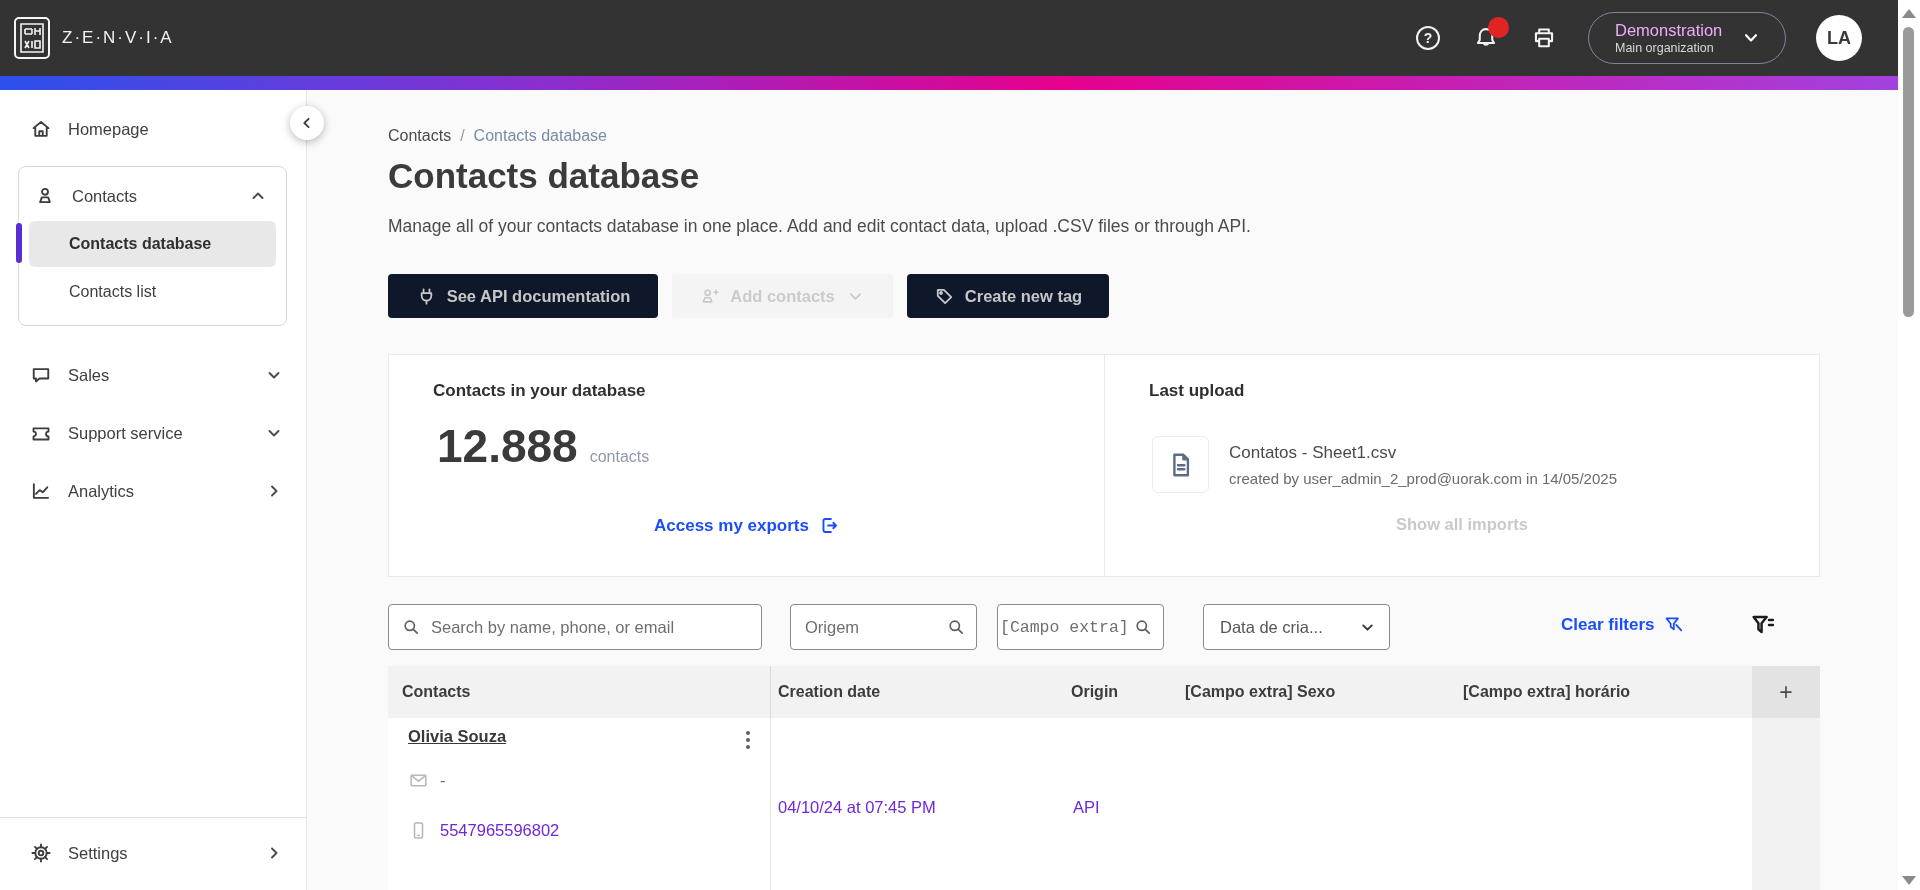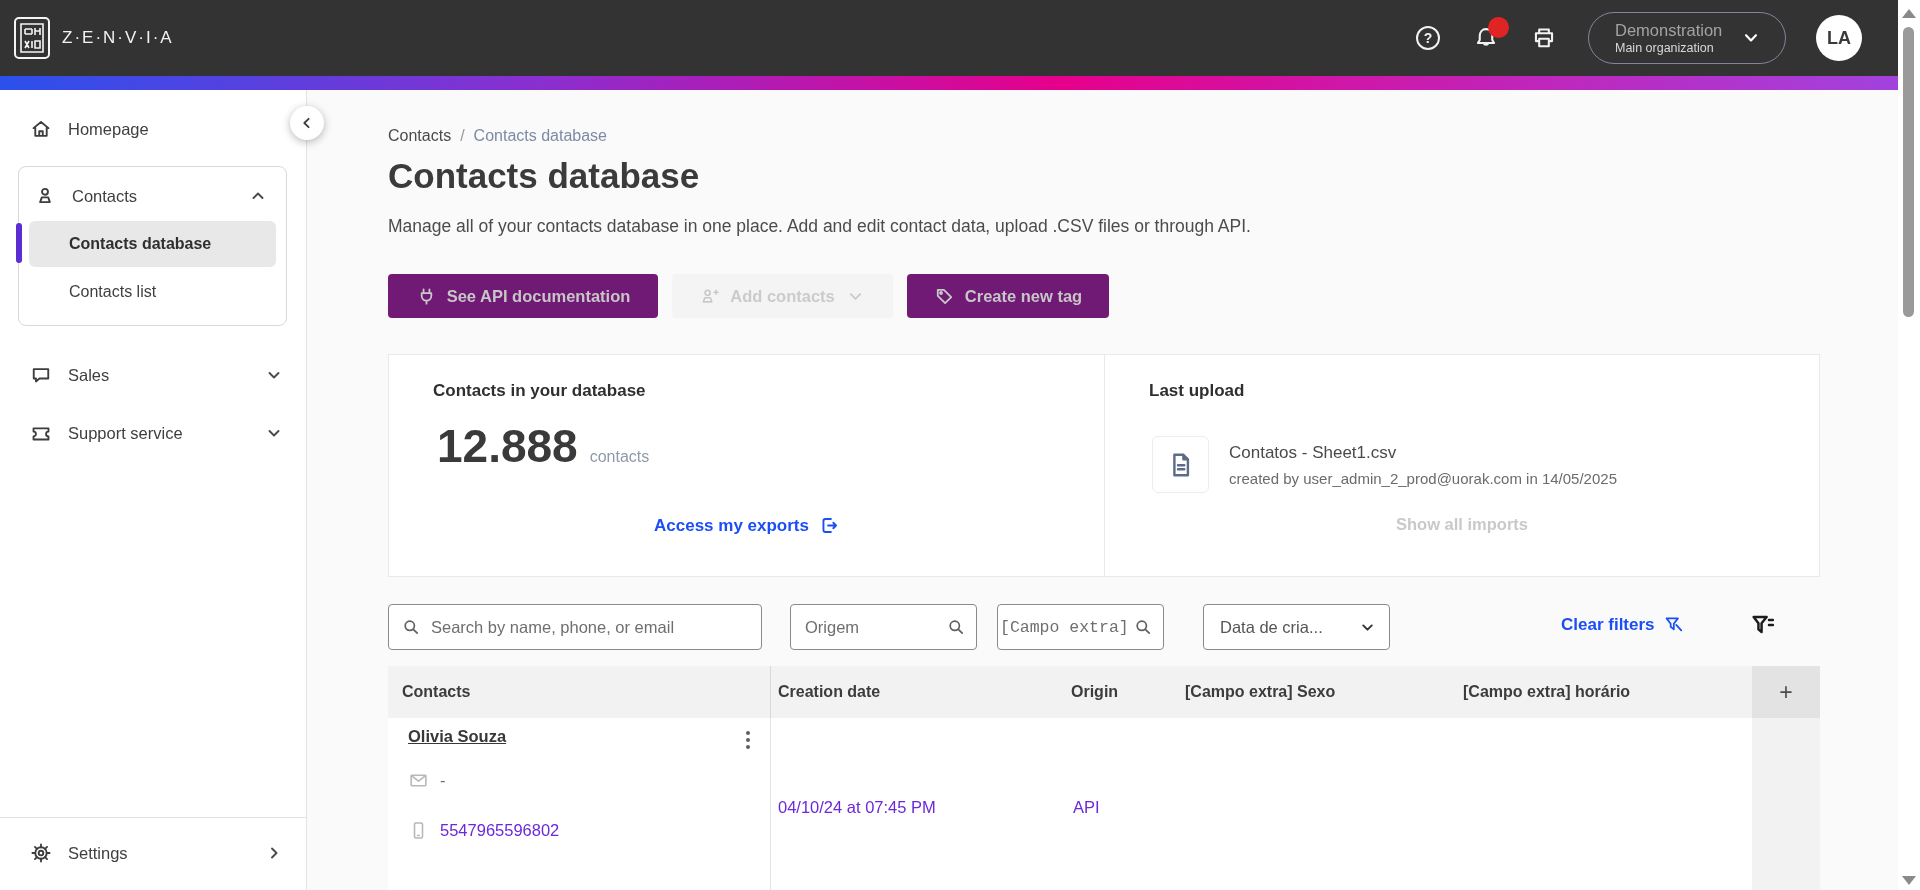--- a/index.html
+++ b/index.html
@@ -12,21 +12,21 @@
   .brand { display:flex; align-items:center; gap:12px;justify-content:center; }
   .logo-box { width:36px; height:42px; border:2px solid #f5f5f5; border-radius:5px; display:flex; align-items:center; justify-content:center; }
   .logo-box svg { width:26px; height:32px; stroke:#f5f5f5; stroke-width:1.6; fill:none; }
   .brand-text { color:#f2f2f2; font-size:17px; letter-spacing:2px; font-weight:400; }
   .topbar-right { display:flex; align-items:center; gap:30px; margin-right:24px; }
   .tb-icon { position:relative; width:28px; height:28px; color:#f2f2f2; display:flex; align-items:center; justify-content:center; cursor:pointer; }
   .tb-icon svg { width:26px; height:26px; stroke:#f2f2f2; fill:none; stroke-width:1.6; stroke-linecap:round; stroke-linejoin:round; }
   .help-circle { width:24px; height:24px; border:2px solid #f2f2f2; border-radius:50%; display:flex; align-items:center; justify-content:center; font-size:14px; font-weight:700; color:#f2f2f2; }
   .badge { position:absolute; top:-7px; right:-9px; width:21px; height:21px; border-radius:50%; background:#e02424; }
   .org-pill { display:flex; align-items:center; gap:18px; border:1px solid #84849a; border-radius:27px; padding:7px 22px 7px 26px; min-width:198px; cursor:pointer; }
-  .org-name { color:#a3a3a3; font-size:16.5px; line-height:20px; }
+  .org-name { color:#f0abfc; font-size:16.5px; line-height:20px; }
   .org-sub { color:#d9d9d9; font-size:12.5px; line-height:16px; }
   .org-pill svg { width:22px; height:22px; stroke:#fff; fill:none; stroke-width:2; stroke-linecap:round; stroke-linejoin:round; }
   .avatar { width:46px; height:46px; border-radius:50%; background:#ffffff; color:#3a3a3a; font-weight:700; font-size:18px; display:flex; align-items:center; justify-content:center; cursor:pointer; }
 
   .gradient-bar { position:absolute; top:76px; left:0; width:1920px; height:14px; z-index:5;
     background:linear-gradient(90deg,#2b50ec 0%,#8a2fd0 28%,#e6008c 55%,#a044e0 100%); }
 
   
   .sidebar { position:absolute; top:90px; left:0; width:307px; height:800px; background:#ffffff; border-right:1px solid #e4e4e4; z-index:3; color:#3f3f3f; }
   .nav-item { display:flex; align-items:center; gap:16px; height:46px; padding:0 22px 0 30px; font-size:16.5px; cursor:pointer; }
@@ -53,21 +53,21 @@
   .breadcrumb { position:absolute; left:80px; top:37px; font-size:16px; display:flex; gap:9px; align-items:center; }
   .bc-root { color:#4a4a4a; cursor:pointer; }
   .bc-sep { color:#9a9a9a; }
   .bc-current { color:#7b8ba4; cursor:pointer; }
   .page-title { position:absolute; left:80px; top:66px; font-size:35px; font-weight:700; color:#3b3b3b; }
   .page-subtitle { position:absolute; left:80px; top:126px; font-size:17.5px; color:#4c4c4c; }
 
   .actions { position:absolute; left:80px; top:184px; display:flex; gap:14px; }
   .btn { height:44px; border:none; border-radius:4px; font-family:inherit; font-size:16.5px; font-weight:700; display:flex; align-items:center; justify-content:center; gap:10px; cursor:not-allowed; }
   .btn svg { width:21px; height:21px; stroke:#c9c9c9; fill:none; stroke-width:1.7; stroke-linecap:round; stroke-linejoin:round; }
-  .btn-gray { background:#701a75; color:#c6c6c6; }
+  .btn-gray { background:#0f172a; color:#c6c6c6; }
   .btn-light { background:#f4f4f4; color:#cbcbcb; }
   .btn-api { width:270px; } .btn-add { width:221px; } .btn-tag { width:202px; }
 
   .cards { position:absolute; left:80px; top:264px; width:1432px; height:223px; background:#ffffff; border:1px solid #e9e9e9; display:flex; }
   .card { position:relative; flex:0 0 715px; }
   .card.right { flex:1; border-left:1px solid #e9e9e9; }
   .card-title { position:absolute; left:44px; top:26px; font-size:17px; font-weight:700; color:#2f2f2f; }
   .count-row { position:absolute; left:48px; top:64px; display:flex; align-items:baseline; gap:12px; }
   .count-num { font-size:46px; font-weight:600; color:#3a3a3a; }
   .count-unit { font-size:16px; color:#8e99ab; }
@@ -226,20 +226,34 @@
       </span>
       <span>Support service</span>
       <span class="spacer"></span>
       <span class="chev">
         <svg viewBox="0 0 20 20">
             <path d="M5.5 8 L10 12.5 L14.5 8"></path>
           </svg>
       </span>
     </div>
 
+    <div class="nav-item item-analytics">
+      <span class="nav-ico">
+        <svg viewBox="0 0 20 20">
+            <path d="M3.5 3.8 V16.2 M3.5 16.2 H16.5 M5.4 12.6 L8.8 9.2 L11.5 11.2 L15.7 6.6"></path>
+          </svg>
+      </span>
+      <span>Analytics</span>
+      <span class="spacer"></span>
+      <span class="chev">
+        <svg viewBox="0 0 20 20">
+            <path d="M8 5.5 L12.5 10 L8 14.5"></path>
+          </svg>
+      </span>
+    </div>
 
     <div class="sidebar-bottom">
       <div class="nav-item">
         <span class="nav-ico">
           <svg viewBox="0 0 20 20">
               <circle cx="10" cy="10" r="5.2"></circle>
               <circle cx="10" cy="10" r="2.1"></circle>
               <path d="M15.2 10 H17.8 M2.2 10 H4.8 M10 2.2 V4.8 M10 15.2 V17.8 M13.7 6.3 L15.5 4.5 M4.5 15.5 L6.3 13.7 M13.7 13.7 L15.5 15.5 M4.5 4.5 L6.3 6.3"></path>
             </svg>
         </span>

